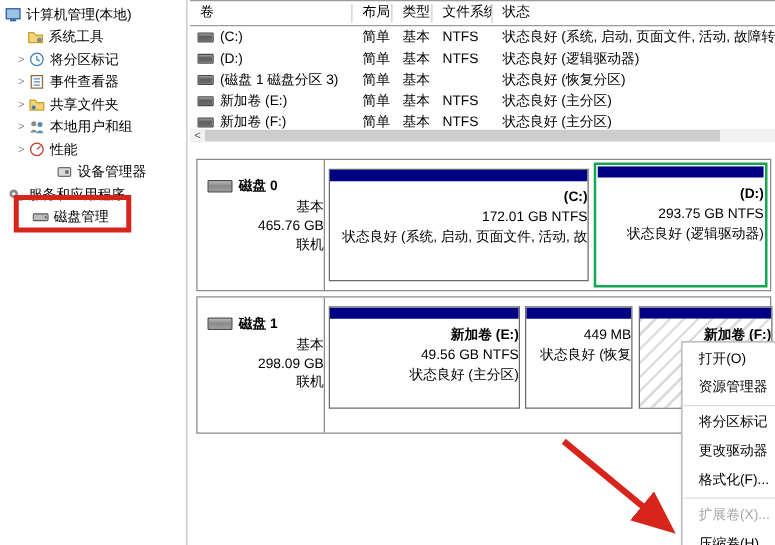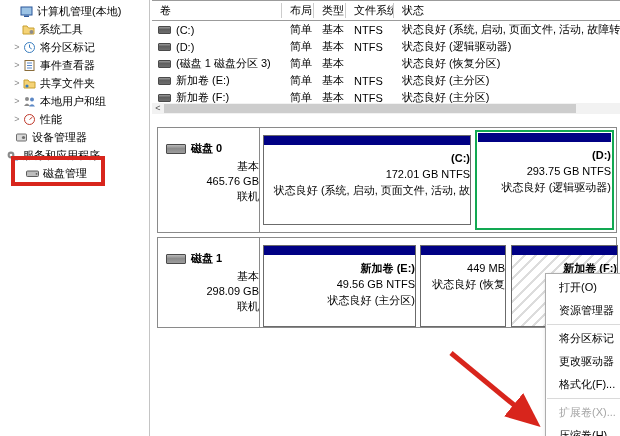--- a/index.html
+++ b/index.html
@@ -8,24 +8,24 @@
     font-family:"Liberation Sans","DejaVu Sans",sans-serif;font-size:11px;color:#000;
     -webkit-font-smoothing:antialiased;
   }
   
   #sidebar{position:absolute;left:0;top:0;width:148px;height:436px;background:#fff;padding-top:2px;box-sizing:border-box;}
   #divider{position:absolute;left:149px;top:0;width:1px;height:436px;background:#c4c4c4;}
   .trow{height:18px;display:flex;align-items:center;white-space:nowrap;overflow:hidden;}
   .trow .lbl{margin-left:4px;}
   .chev{color:#8a8a8a;font-size:9px;width:8px;display:inline-block;text-align:center;margin-right:2px;}
   .ticon{width:13px;height:13px;display:inline-block;flex:0 0 13px;}
-  .p-root{padding-left:20px;}
+  .p-root{padding-left:4px;}
   .p-sys{padding-left:22px;}
   .p-child{padding-left:13px;}
-  .p-dev{padding-left:15px;}
+  .p-dev{padding-left:45px;}
   .p-sto{padding-left:6px;}
   .p-dm{padding-left:26px;}
   .p-svc{padding-left:6px;}
   
   #red-box{position:absolute;left:11px;top:156px;width:86px;height:22px;border:4px solid #d8251c;z-index:30;}
   #arrow-svg{position:absolute;left:0;top:0;z-index:50;pointer-events:none;}
   
   #vol-table{position:absolute;left:152px;top:0;width:468px;height:114px;box-sizing:border-box;border-top:1px solid #9b9b9b;}
   .vhead{display:flex;height:19px;border-bottom:1px solid #9b9b9b;align-items:center;}
   .vhead .hc{box-sizing:border-box;padding-left:8px;border-right:1px solid #cccccc;height:15px;line-height:15px;white-space:nowrap;overflow:hidden;}
@@ -35,21 +35,21 @@
   .volcell{display:flex;align-items:center;padding-left:6px !important;}
   .volicon{width:13px;height:8px;flex:0 0 13px;margin-right:5px;border-radius:1px;
     background:linear-gradient(#9a9a9a,#5f5f5f 40%,#6e6e6e);border:1px solid #4a4a4a;box-sizing:border-box;}
   
   #hscroll{position:absolute;left:152px;top:103px;width:468px;height:11px;background:#f2f2f2;display:flex;align-items:center;}
   #hscroll .arrow{width:12px;text-align:center;color:#555;font-size:9px;line-height:11px;}
   #hscroll .thumb{height:9px;width:412px;background:#cdcdcd;}
   
   .disk-section{position:absolute;left:157px;width:460px;border:1px solid #8a8a8a;background:#fff;box-sizing:border-box;text-align:right;}
   #disk0{top:127px;height:106px;}
-  #disk1{top:237px;height:91px;}
+  #disk1{top:237px;height:110px;}
   .disk-label{position:absolute;left:0;top:0;bottom:0;width:102px;border-right:1px solid #8a8a8a;box-sizing:border-box;padding:13px 0 0 8px;}
   .disk-label .nrow{display:flex;align-items:center;font-weight:bold;margin-bottom:3px;}
   .diskicon{width:20px;height:10px;margin-right:5px;border:1px solid #4a4a4a;border-radius:1px;
     background:linear-gradient(#b9b9b9,#8a8a8a 45%,#9d9d9d);box-sizing:border-box;}
   .disk-label .ln{line-height:15px;white-space:nowrap;}
   .part-box{position:absolute;border:1px solid #6b6b6b;background:#fff;box-sizing:border-box;overflow:hidden;}
   .strip{height:9px;background:#000084;}
   .pbody{padding:5px 0 0 7px;}
   .pline{line-height:16px;white-space:nowrap;overflow:hidden;}
   .ptitle{font-weight:bold;}

